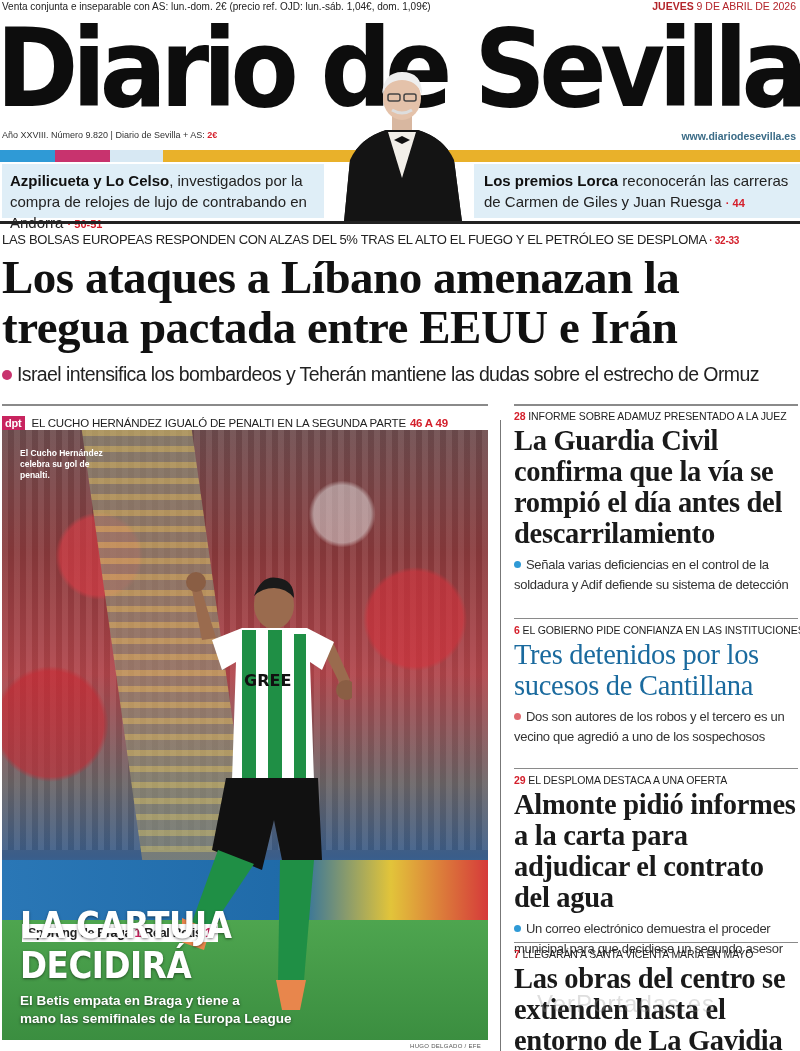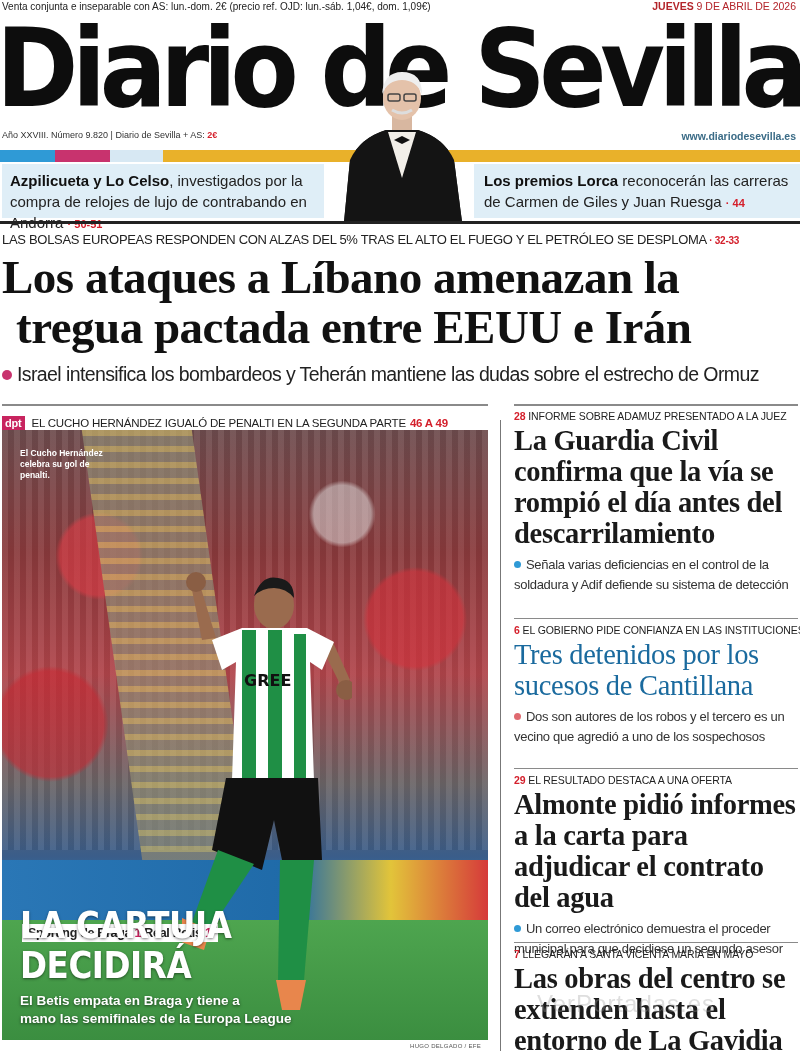--- a/index.html
+++ b/index.html
@@ -117,21 +117,21 @@
   <path d="M8 154 L14 92 Q24 70 50 62 L82 62 Q108 70 118 92 L126 154 Z" fill="#141414"></path>
   <path d="M52 64 L66 110 L80 64 Z" fill="#f2efe9"></path>
   <path d="M58 72 L66 68 L74 72 L66 76 Z" fill="#111"></path>
 </svg>
 
 <div class="rule-dark" style="top:221px"></div>
 
 <div class="kicker-top"><span>LAS BOLSAS EUROPEAS RESPONDEN CON ALZAS DEL 5% TRAS EL ALTO EL FUEGO Y EL PETRÓLEO SE DESPLOMA</span><span class="pg"> · 32-33</span></div>
 <div class="headline">
   <div style="padding-left:2px">Los ataques a Líbano amenazan la</div>
-  <div style="padding-left:16px">tregua pactada entre EEUU e Irán</div>
+  <div style="padding-left:2px">tregua pactada entre EEUU e Irán</div>
 </div>
 <div class="subhead"><span class="dot" style="background:#c8336e"></span><span>Israel intensifica los bombardeos y Teherán mantiene las dudas sobre el estrecho de Ormuz</span></div>
 
 <div class="rule-grey" style="top:404px;left:2px;width:486px"></div>
 <div class="rule-grey" style="top:404px;left:514px;width:284px"></div>
 <div class="vrule"></div>
 
 <div class="dpt-kicker">
   <span class="dpt-badge">dpt</span>
   <span>EL CUCHO HERNÁNDEZ IGUALÓ DE PENALTI EN LA SEGUNDA PARTE</span>
@@ -191,21 +191,21 @@
 <div class="rule-grey" style="top:618px;left:514px;width:284px;height:1px"></div>
 
 <div class="story" style="top:624px">
   <div class="kick"><span class="num">6</span><span> EL GOBIERNO PIDE CONFIANZA EN LAS INSTITUCIONES</span></div>
   <div class="hl blue">Tres detenidos por los sucesos de Cantillana</div>
   <div class="sub"><span class="dot" style="background:#e06a70;width:7px;height:7px"></span><span>Dos son autores de los robos y el tercero es un vecino que agredió a uno de los sospechosos</span></div>
 </div>
 <div class="rule-grey" style="top:768px;left:514px;width:284px;height:1px"></div>
 
 <div class="story" style="top:774px">
-  <div class="kick"><span class="num">29</span><span> EL RESULTADO DESTACA A UNA OFERTA</span></div>
+  <div class="kick"><span class="num">29</span><span> EL DESPLOMA DESTACA A UNA OFERTA</span></div>
   <div class="hl">Almonte pidió informes a la carta para adjudicar el contrato del agua</div>
   <div class="sub"><span class="dot" style="background:#2f9ad6;width:7px;height:7px"></span><span>Un correo electrónico demuestra el proceder municipal para que decidiese un segundo asesor</span></div>
 </div>
 <div class="rule-grey" style="top:942px;left:514px;width:284px;height:1px"></div>
 
 <div class="story" style="top:948px">
   <div class="kick"><span class="num">7</span><span> LLEGARÁN A SANTA VICENTA MARÍA EN MAYO</span></div>
   <div class="hl">Las obras del centro se extienden hasta el entorno de La Gavidia</div>
 </div>
 

